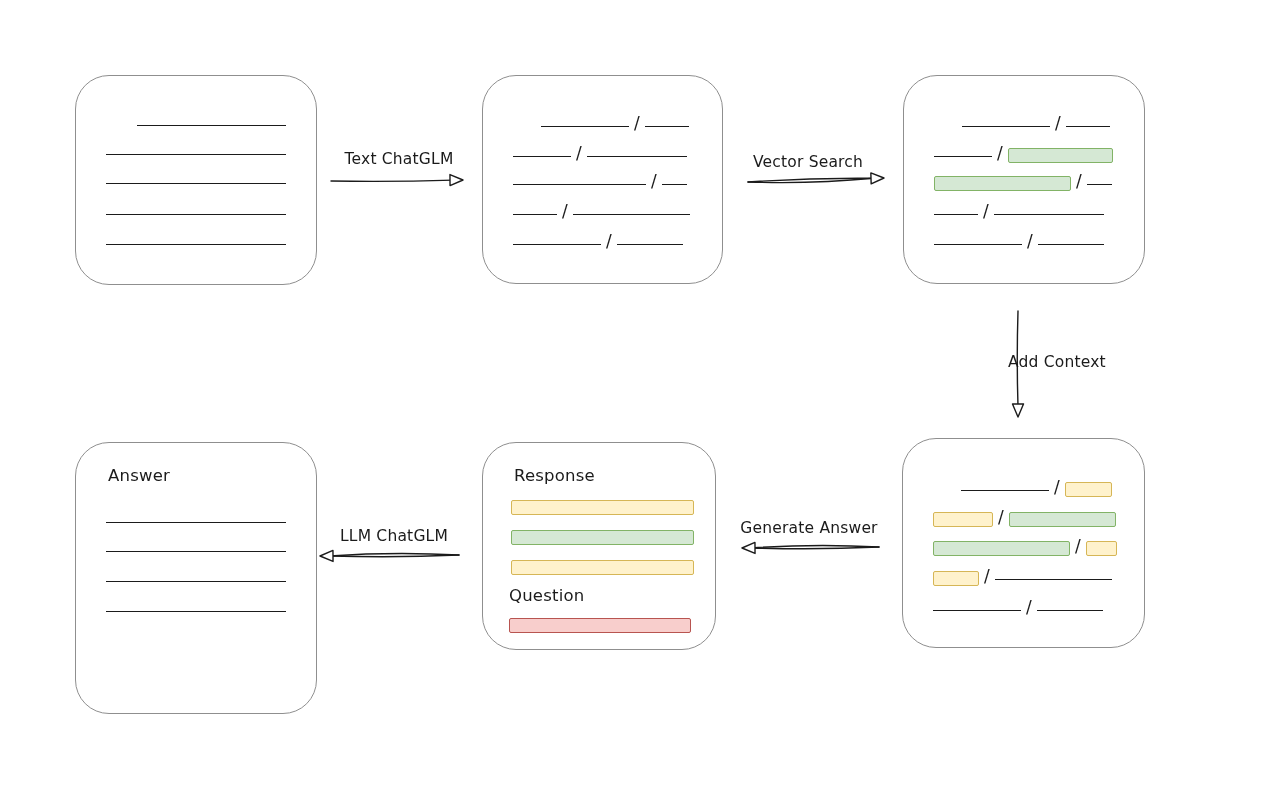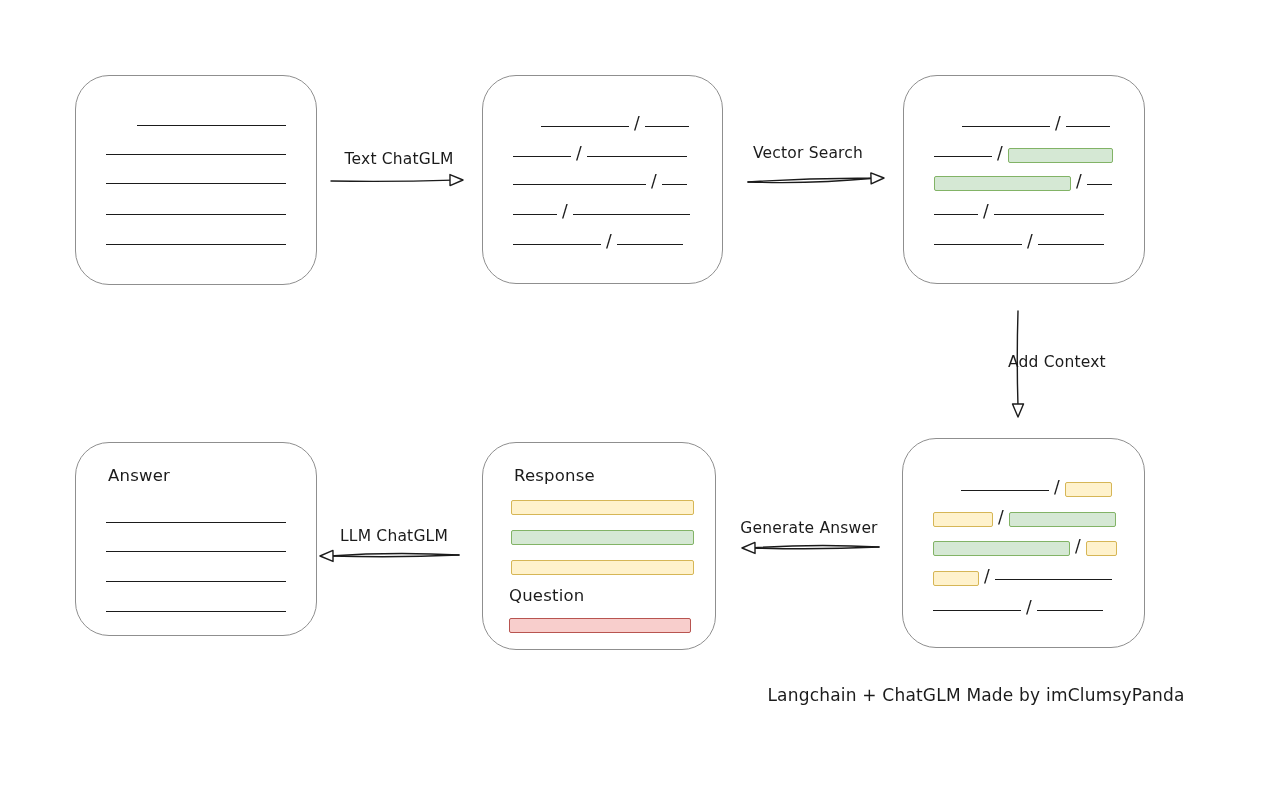--- a/index.html
+++ b/index.html
@@ -179,37 +179,36 @@
           <div class="seg-bar bar-green" style="width: 183px;"></div>
         </div>
         <div class="row" style="left: 28px; top: 110px;">
           <div class="seg-bar bar-yellow" style="width: 183px;"></div>
         </div>
         <div class="box-label" style="left: 26px; top: 143px;">Question</div>
         <div class="row" style="left: 26px; top: 168px;">
           <div class="seg-bar bar-red" style="width: 182px;"></div>
         </div>
       </div>
-      <div class="box" style="left: 75px; top: 442px; width: 242px; height: 194px;">
+      <div class="box" style="left: 75px; top: 442px; width: 242px; height: 272px;">
         <div class="box-label" style="left: 32px; top: 23px;">Answer</div>
         <div class="row" style="left: 30px; top: 64px;">
           <div class="seg-line" style="width: 180px;"></div>
         </div>
         <div class="row" style="left: 30px; top: 93px;">
           <div class="seg-line" style="width: 180px;"></div>
         </div>
         <div class="row" style="left: 30px; top: 123px;">
           <div class="seg-line" style="width: 180px;"></div>
         </div>
         <div class="row" style="left: 30px; top: 153px;">
           <div class="seg-line" style="width: 180px;"></div>
         </div>
       </div>
     </div>
   <div id="arrow-labels">
       <div class="arrow-label" style="top: 150px; left: 399px; transform: translateX(-50%);">Text ChatGLM</div>
-      <div class="arrow-label" style="top: 144px; left: 808px; transform: translateX(-50%);">Vector Search</div>
+      <div class="arrow-label" style="top: 153px; left: 808px; transform: translateX(-50%);">Vector Search</div>
       <div class="arrow-label" style="top: 353px; left: 1008px;">Add Context</div>
       <div class="arrow-label" style="top: 519px; left: 809px; transform: translateX(-50%);">Generate Answer</div>
       <div class="arrow-label" style="top: 527px; left: 394px; transform: translateX(-50%);">LLM ChatGLM</div>
     </div>
-  <div class="attribution">Langchain + ChatGLM Made by imClumsyPanda</div>
 </div>
 
 </body></html>

